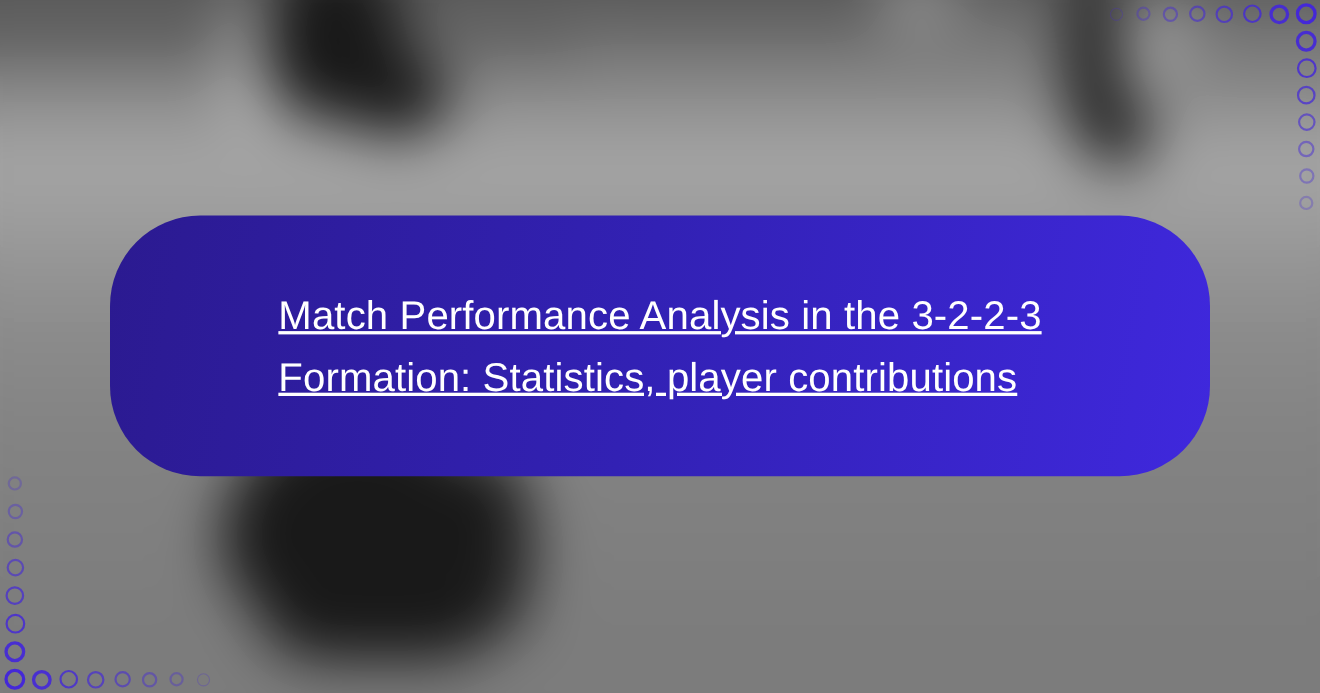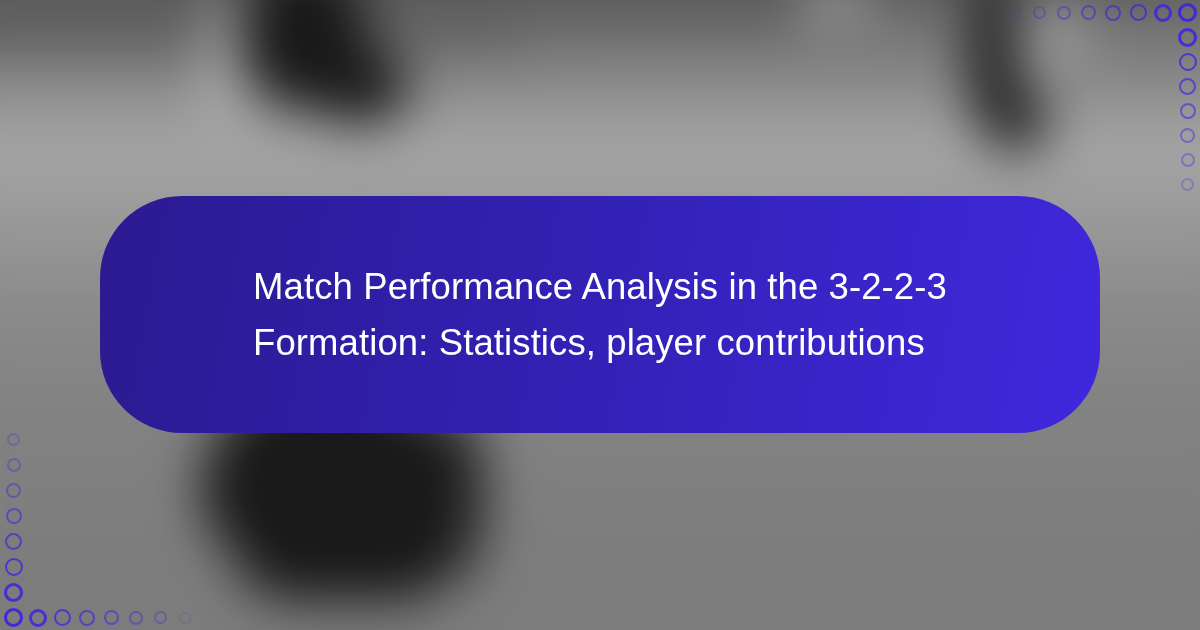--- a/index.html
+++ b/index.html
@@ -164,17 +164,17 @@
     <div class="dot" style="left:4px;  top:583px; width:19px; height:19px; border-width:3.1px; border-color:rgba(68,40,216,0.93);"></div>
     <div class="dot" style="left:5px;  top:558px; width:18px; height:18px; border-width:2.9px; border-color:rgba(68,40,216,0.83);"></div>
     <div class="dot" style="left:5px;  top:533px; width:17px; height:17px; border-width:2.7px; border-color:rgba(68,40,216,0.72);"></div>
     <div class="dot" style="left:6px;  top:508px; width:16px; height:16px; border-width:2.5px; border-color:rgba(68,40,216,0.60);"></div>
     <div class="dot" style="left:6px;  top:483px; width:15px; height:15px; border-width:2.3px; border-color:rgba(68,40,216,0.48);"></div>
     <div class="dot" style="left:7px;  top:458px; width:14px; height:14px; border-width:2.1px; border-color:rgba(68,40,216,0.37);"></div>
     <div class="dot" style="left:7px;  top:433px; width:13px; height:13px; border-width:2.0px; border-color:rgba(68,40,216,0.28);"></div>
   </div>
 
   <div id="title-card" style="left: 100px; top: 196px; width: 1000px; height: 237px; border-radius: 82px; background: linear-gradient(100deg, rgb(43, 26, 144) 0%, rgb(50, 33, 180) 48%, rgb(63, 40, 221) 100%);">
-    <h1 id="title-text" style="color: rgb(255, 255, 255);">Match Performance Analysis in the 3-2-2-3
+    <h1 id="title-text" style="color: rgb(255, 255, 255); text-decoration: underline;">Match Performance Analysis in the 3-2-2-3
 Formation: Statistics, player contributions</h1>
   </div>
 
 </div>
 
 </body></html>

